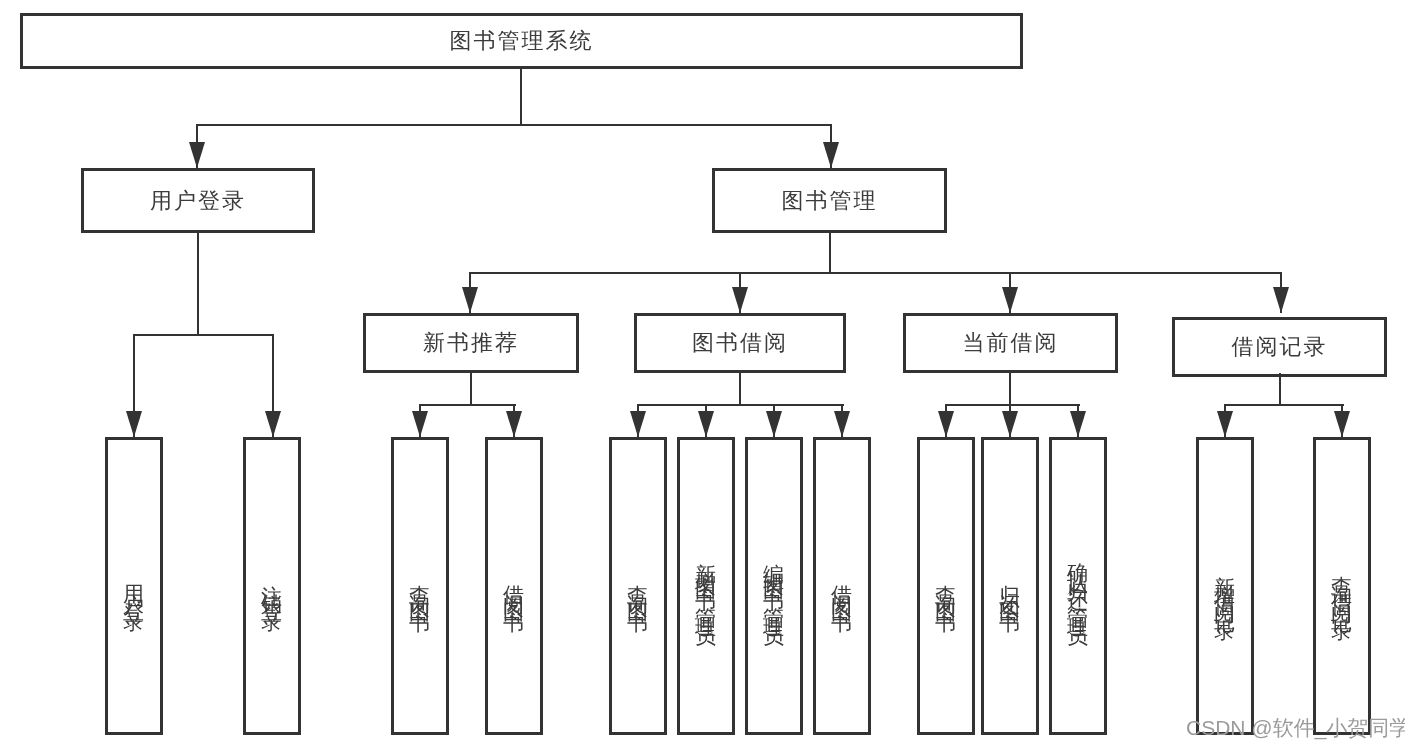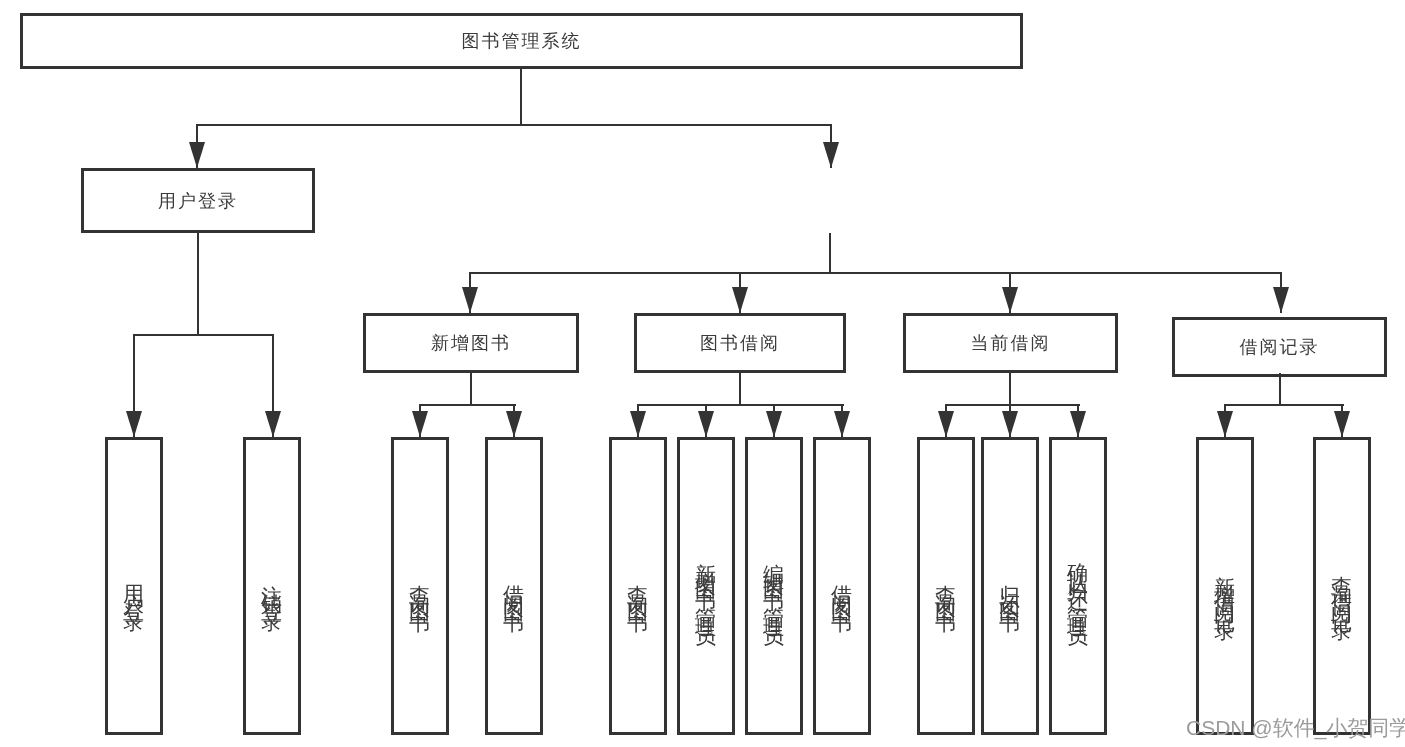--- a/index.html
+++ b/index.html
@@ -1,43 +1,46 @@
 <!DOCTYPE html>
 <html><head>
 <meta charset="utf-8">
 <style>
   html,body{margin:0;padding:0;background:#fff;}
   .stage{position:relative;width:1405px;height:747px;background:#ffffff;overflow:hidden;
          font-family:"Liberation Sans",sans-serif;color:#3b3b3b;}
   .box{position:absolute;border:3px solid #333333;background:#ffffff;box-sizing:border-box;
        display:flex;align-items:center;justify-content:center;}
-  .hbox{font-size:18px;letter-spacing:2px;}
+  .hbox{font-size:22px;letter-spacing:2px;}
   .vbox .lbl{writing-mode:vertical-rl;text-orientation:mixed;font-size:21px;line-height:1;
              letter-spacing:9px;}
   .hl{position:absolute;height:2px;background:#333333;}
   .vl{position:absolute;width:2px;background:#333333;}
   .ar{position:absolute;width:0;height:0;border-left:8px solid transparent;
       border-right:8px solid transparent;border-top:26px solid #333333;}
   .wm{position:absolute;left:1186px;top:714px;font-size:21px;color:#9b9b9b;white-space:nowrap;}
 </style>
 </head>
 <body>
 
 <div class="stage">
 
   <div class="box hbox" style="left:20px;top:13px;width:1003px;height:56px;">
     <span class="t">图书管理系统</span>
   </div>
 
   <div class="box hbox" style="left:81px;top:168px;width:234px;height:65px;">
     <span class="t">用户登录</span>
   </div>
+  <div class="box hbox" style="left:712px;top:168px;width:235px;height:65px;">
+    <span class="t">图书管理</span>
+  </div>
 
   <div class="box hbox" style="left:363px;top:313px;width:216px;height:60px;">
-    <span class="t">新增图书</span>
+    <span class="t">新书推荐</span>
   </div>
   <div class="box hbox" style="left:903px;top:313px;width:215px;height:60px;">
     <span class="t">当前借阅</span>
   </div>
   <div class="box hbox" style="left:634px;top:313px;width:212px;height:60px;">
     <span class="t">图书借阅</span>
   </div>
   <div class="box hbox" style="left:1172px;top:317px;width:215px;height:60px;">
     <span class="t">借阅记录</span>
   </div>

